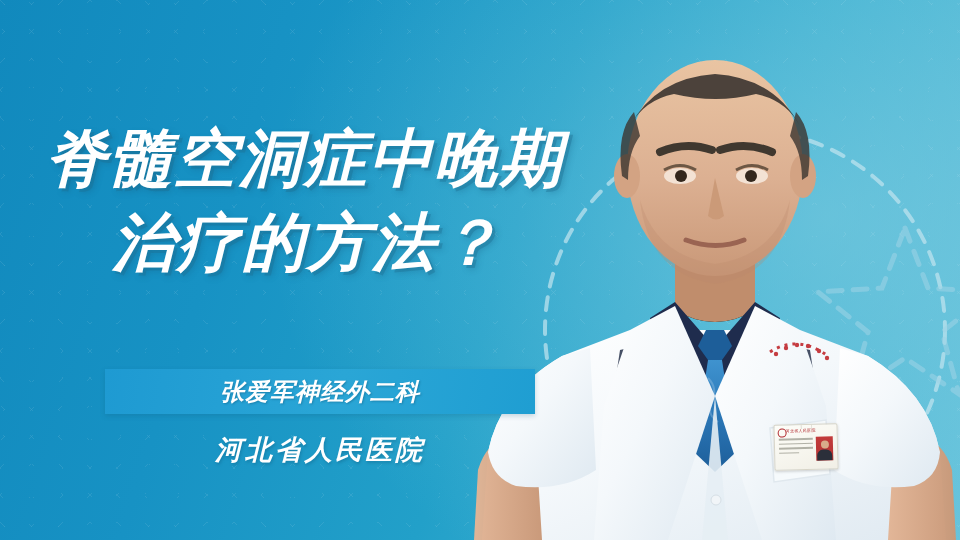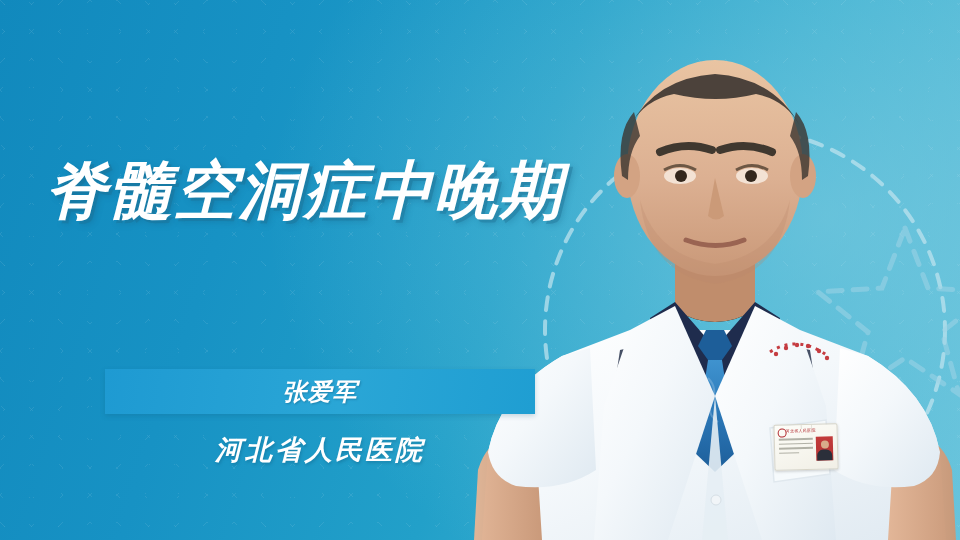--- a/index.html
+++ b/index.html
@@ -78,21 +78,20 @@
     color: #ffffff;
     font-weight: bold;
     font-size: 63px;
     line-height: 84px;
     letter-spacing: 2px;
     font-style: italic;
     text-shadow:
       3px 3px 0 rgba(30,110,145,0.38),
       4px 4px 6px rgba(20,90,125,0.30);
     white-space: nowrap;
-    margin-top: 32px;
   }
   .title-line.line1 { margin-left: 8px; }
   .title-line.line2 { margin-left: 14px; }
 
   
   .cred-bar {
     position: absolute;
     left: 105px;
     top: 369px;
     width: 430px;
@@ -324,21 +323,23 @@
       <div class="badge-line"></div>
       <div class="badge-line"></div>
       <div class="badge-line"></div>
       <div class="badge-line" style="width:60%"></div>
     </div>
     <div class="badge-photo"></div>
   </div>
 
   <div class="title-block">
     <div class="title-line line1">脊髓空洞症中晚期</div>
+    <div class="title-line line2">治疗的方法？</div>
   </div>
 
   <div class="cred-bar">
     <span class="cred-item">张爱军</span>
+    <span class="cred-item">神经外二科</span>
   </div>
 
   <div class="hospital">河北省人民医院</div>
 
 </div>
 
 </body></html>

